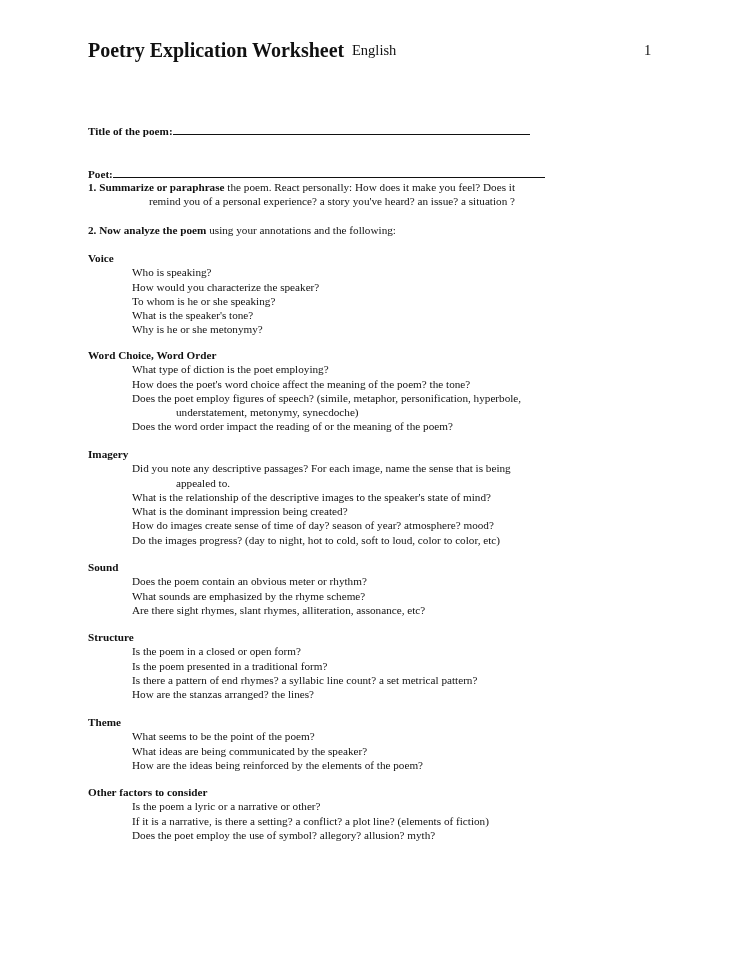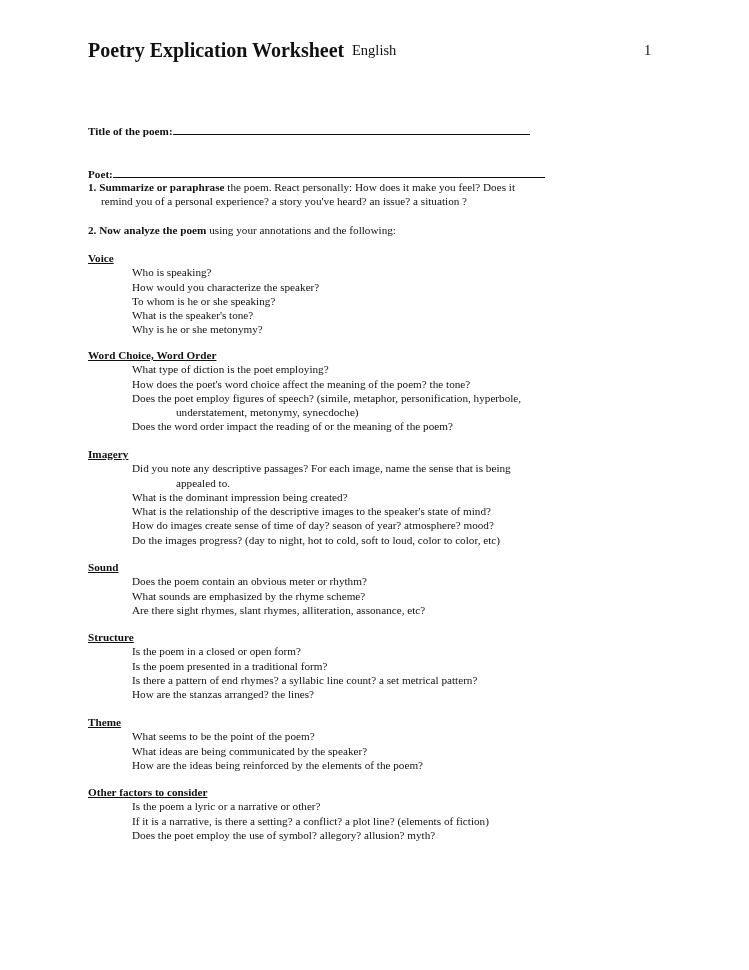--- a/index.html
+++ b/index.html
@@ -8,25 +8,25 @@
     font-family: "Liberation Serif", "DejaVu Serif", serif;
     color: #111111; font-size: 11.2px; line-height: 14.3px;
   }
   .abs { position: absolute; white-space: nowrap; }
   .hdr-title { left: 88px; top: 43px; font-weight: bold; font-size: 20px; }
   .hdr-subject { left: 352px; top: 43px; font-size: 14.5px; }
   .hdr-page { left: 644px; top: 43px; font-size: 14.5px; }
   .field-label { font-weight: bold; }
   .line { display: inline-block; border-bottom: 1px solid #111; vertical-align: baseline; height: 10px; }
   .q-num { font-weight: bold; margin-top: 32px; }
-  .section-head { font-weight: bold; text-decoration: underline; }
+  .section-head { font-weight: bold; }
   .item { display: block; padding-left: 44px; }
   .item.cont { padding-left: 88px; }
   .para { display: block; }
-  .para .indent { display: block; padding-left: 13px; }
+  .para .indent { display: block; padding-left: 13px; text-align: right; }
 </style>
 </head>
 <body>
 
 <div class="abs hdr-title">Poetry Explication Worksheet</div>
 <div class="abs hdr-subject">English</div>
 <div class="abs hdr-page">1</div>
 
 <div class="abs" style="left:88px; top:124px;">
   <span class="field-label">Title of the poem:</span><span class="line" style="width:357px;"></span>
@@ -59,22 +59,22 @@
   <span class="item">How does the poet's word choice affect the meaning of the poem? the tone?</span>
   <span class="item">Does the poet employ figures of speech? (simile, metaphor, personification, hyperbole,</span>
   <span class="item cont">understatement, metonymy, synecdoche)</span>
   <span class="item">Does the word order impact the reading of or the meaning of the poem?</span>
 </div>
 
 <div class="abs" style="left:88px; top:447px;">
   <span class="section-head">Imagery</span>
   <span class="item">Did you note any descriptive passages? For each image, name the sense that is being</span>
   <span class="item cont">appealed to.</span>
+  <span class="item">What is the relationship of the descriptive images to the speaker's state of mind?</span>
   <span class="item">What is the dominant impression being created?</span>
-  <span class="item">What is the relationship of the descriptive images to the speaker's state of mind?</span>
   <span class="item">How do images create sense of time of day? season of year? atmosphere? mood?</span>
   <span class="item">Do the images progress? (day to night, hot to cold, soft to loud, color to color, etc)</span>
 </div>
 
 <div class="abs" style="left:88px; top:560px;">
   <span class="section-head">Sound</span>
   <span class="item">Does the poem contain an obvious meter or rhythm?</span>
   <span class="item">What sounds are emphasized by the rhyme scheme?</span>
   <span class="item">Are there sight rhymes, slant rhymes, alliteration, assonance, etc?</span>
 </div>

